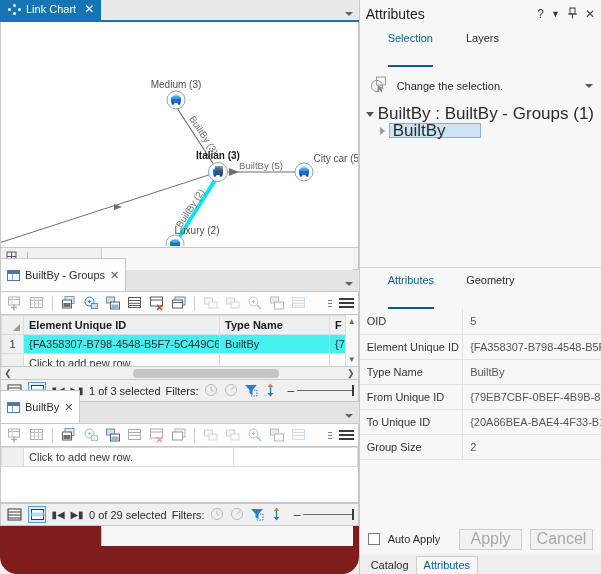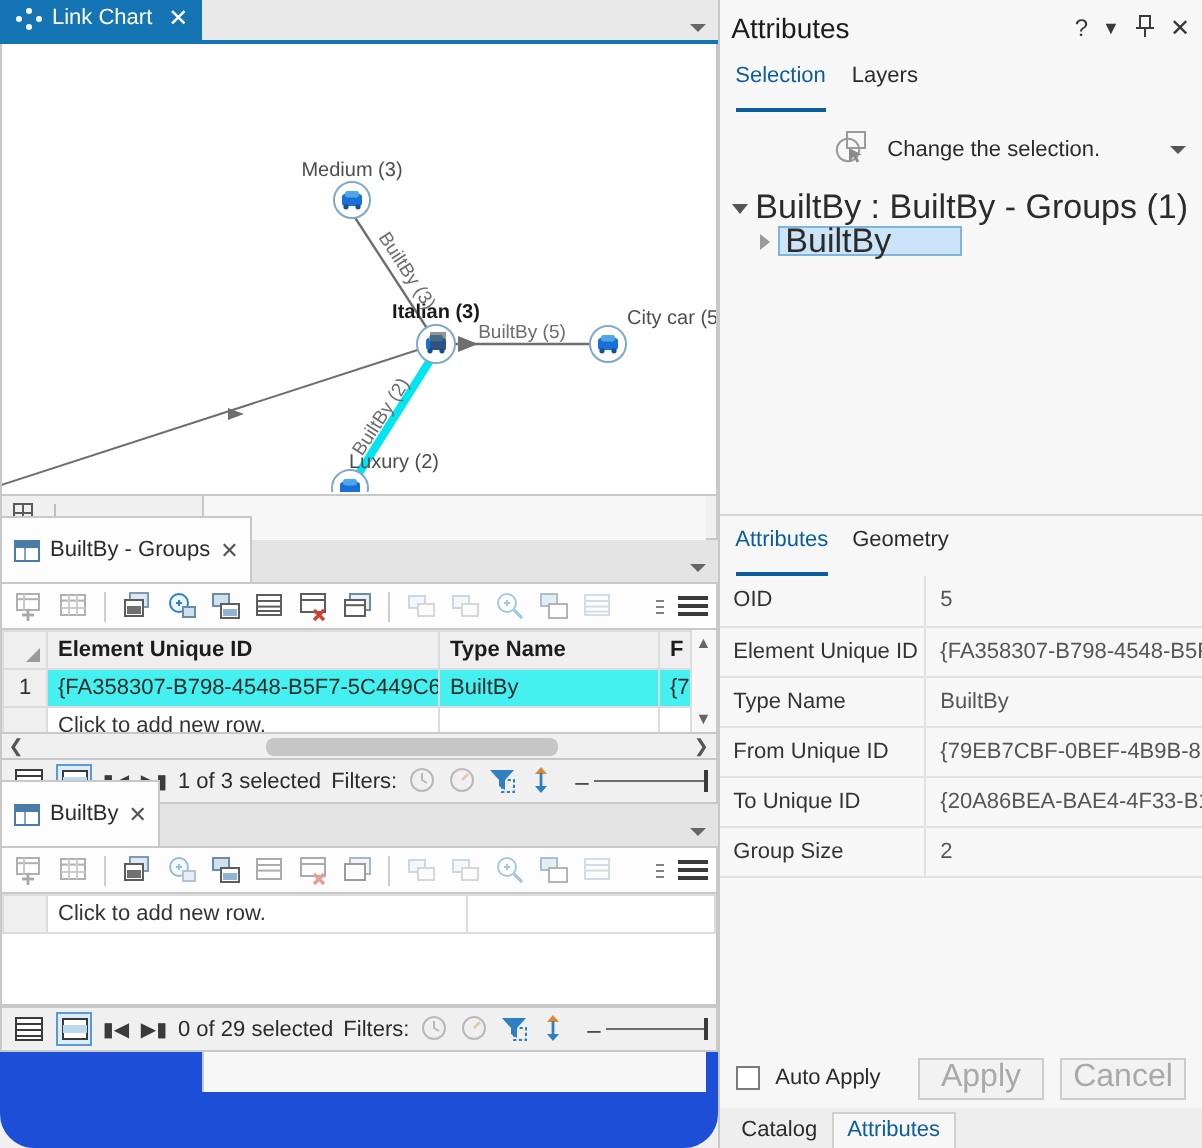--- a/index.html
+++ b/index.html
@@ -8,21 +8,21 @@
     width: 601px; height: 574px;
     overflow: hidden;
     font-family: "Liberation Sans", sans-serif;
     font-size: 11px;
     color: #2b2b2b;
     background: #f0f0f0;
   }
   .app { position: relative; width: 601px; height: 574px; display: flex; }
 
   
-  .left { width: 373px; height: 574px; display: flex; flex-direction: column; background: #1d4ed8; border-radius: 17px; }
+  .left { width: 373px; height: 574px; display: flex; flex-direction: column; background: #7f1d1d; border-radius: 17px; }
 
   
   .tabstrip {
     height: 22px; background: #e9e9e9; position: relative;
     display: flex; align-items: flex-end;
     border-bottom: 2px solid #1474b4;
   }
   .tab-active {
     height: 22px; background: #1474b4; color: #fff;
     display: flex; align-items: center; gap: 5px;
@@ -114,23 +114,23 @@
   .slider .track { flex:1; height:1px; background:#6b6b6b; position:relative; max-width: 96px; }
   .slider .knob { position:absolute; right:0; top:-5px; width:2px; height:11px; background:#3a3a3a; }
 
   
   .right { width: 252px; height: 574px; background: #f7f7f7; border-left: 1px solid #c8c8c8;
            display:flex; flex-direction:column; }
   .rp-head { height: 28px; display:flex; align-items:center; padding: 0 6px; background:#f7f7f7; }
   .rp-title { font-size: 14px; color: #1c1c1c; }
   .rp-ctrls { margin-left:auto; display:flex; align-items:center; gap:7px; color:#3a3a3a; font-size:12px; }
   .rp-tabs { display:flex; gap: 13px; padding: 4px 8px 0 8px; font-size:11px; }
-  .rp-tab { padding-bottom: 10px; color:#2b2b2b; }
+  .rp-tab { padding-bottom: 21px; color:#2b2b2b;margin-left:20px; }
   .rp-tab.active { color:#0a5d9e; border-bottom: 2px solid #0a5d9e; font-weight: normal; }
-  .rp-sel-row { display:flex; align-items:center; gap:8px; padding: 8px 8px 6px 10px; margin-left: 47px; }
+  .rp-sel-row { display:flex; align-items:center; gap:8px; padding: 8px 8px 6px 10px; }
   .rp-sel-row .lbl { font-size: 11px; }
   .rp-sel-caret { margin-left:auto; width:0;height:0;border-left:4px solid transparent;
     border-right:4px solid transparent;border-top:4px solid #555; }
   .tree { padding: 4px 4px 0 6px; font-size:17px; flex: none; }
   .tree-row { display:flex; align-items:center; gap:4px; height:16px; }
   .tri-down { width:0;height:0;border-left:4px solid transparent;border-right:4px solid transparent;border-top:5px solid #555; }
   .tri-right { width:0;height:0;border-top:4px solid transparent;border-bottom:4px solid transparent;border-left:5px solid #9a9a9a; }
   .tree-child { margin-left: 14px; display:flex; align-items:center; gap:4px; height:17px; }
   .tree-sel { background:#cce4f7; border:1px solid #7fb4dd; padding: 0 34px 0 3px; height:15px; display:flex; align-items:center; }
   .rp-divider { height:1px; background:#d4d4d4; margin: 8px 0 0 0; }

